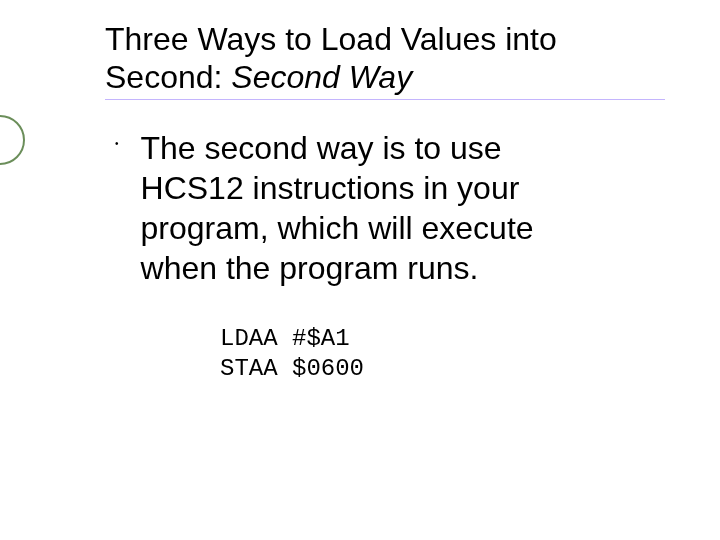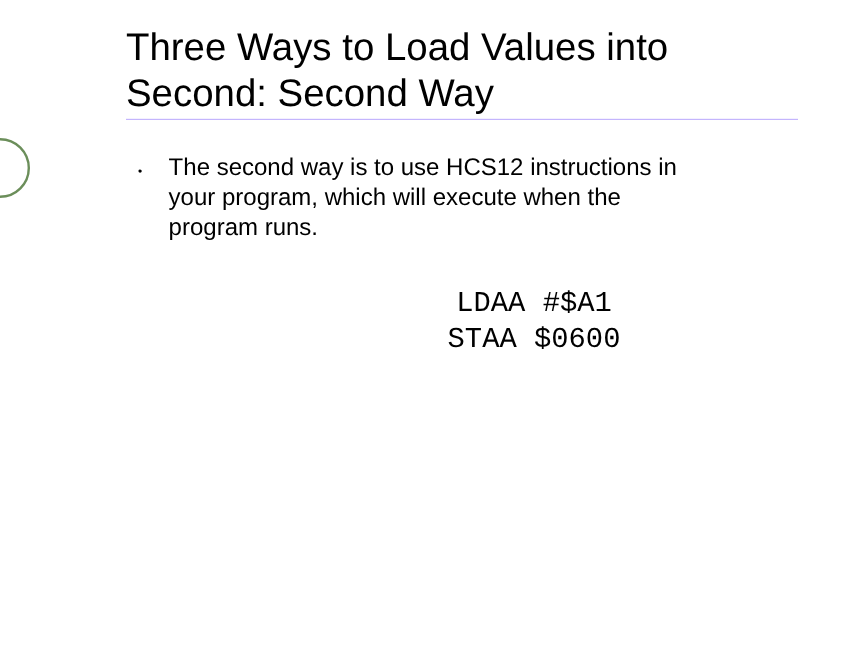--- a/index.html
+++ b/index.html
@@ -33,47 +33,47 @@
     .title-line2 {
       font-size: 32px;
       color: #000;
       font-weight: normal;
       line-height: 1.2;
     }
     .title-plain {
       display: inline;
     }
     .title-italic {
+      font-style: italic;
     }
     .bullet-container {
       display: flex;
       margin-left: 65px;
       margin-top: 10px;
     }
     .bullet-marker {
       font-size: 10px;
       color: #000;
       margin-right: 22px;
       margin-top: 10px;
     }
     .bullet-text {
-      font-size: 20px;
+      font-size: 32px;
       color: #000;
       line-height: 1.25;
       max-width: 445px;
     }
     .code-block {
       margin-left: 170px;
       margin-top: 36px;
       font-family: 'Courier New', Courier, monospace;
       font-size: 24px;
       color: #000;
       line-height: 1.25;
       white-space: pre;
-      text-align: center;
     }
     .decorative-circle {
       position: absolute;
       left: -25px;
       top: 115px;
       width: 50px;
       height: 50px;
       border: 2px solid #6b8e5a;
       border-radius: 50%;
       background: transparent;

